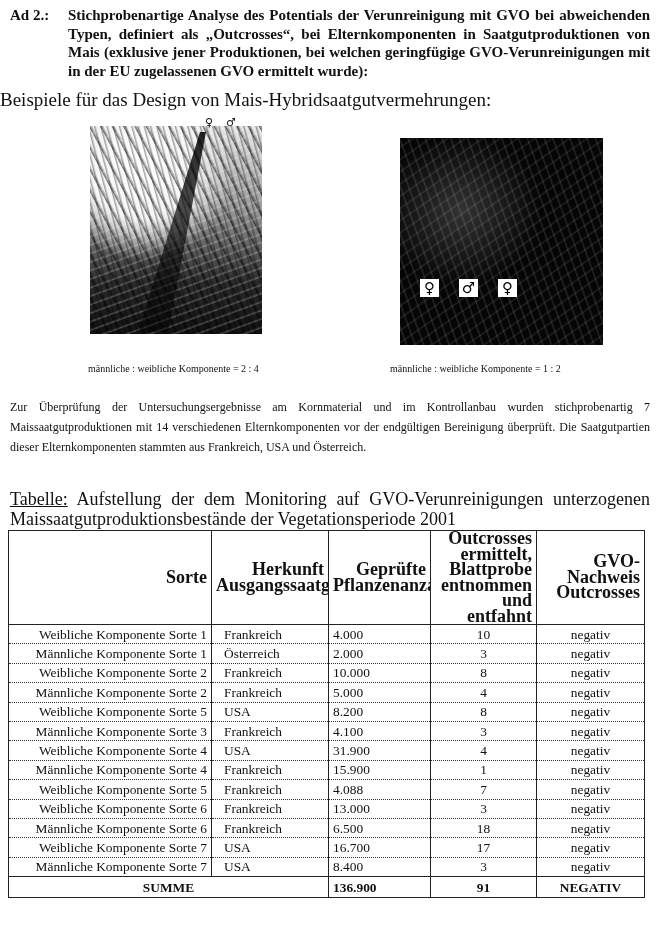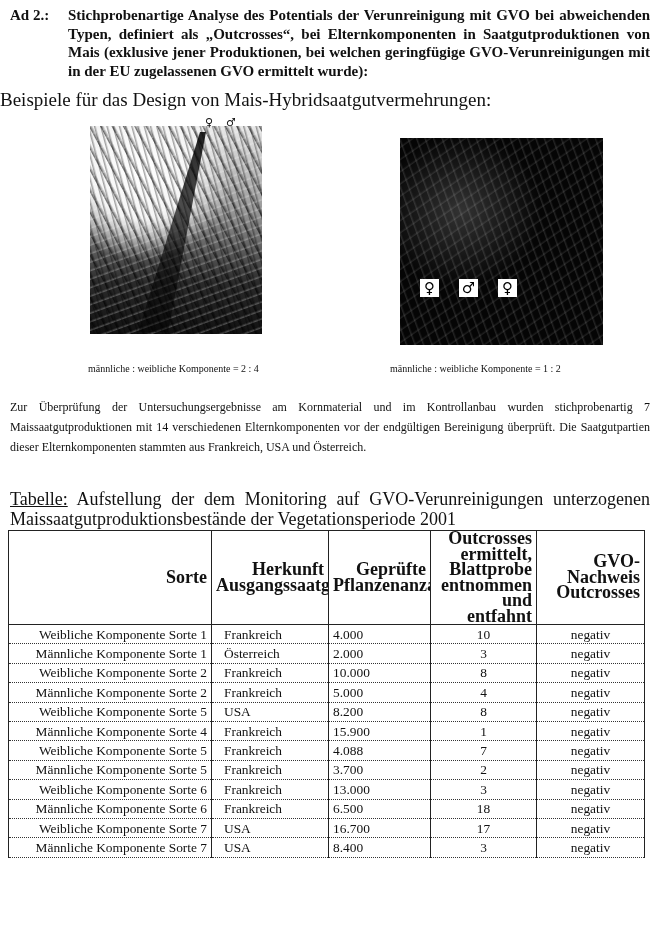--- a/index.html
+++ b/index.html
@@ -166,41 +166,48 @@
       <td class="c5">negativ</td>
     </tr>
     <tr>
       <td class="c1">Weibliche Komponente Sorte 5</td>
       <td class="c2">USA</td>
       <td class="c3">8.200</td>
       <td class="c4">8</td>
       <td class="c5">negativ</td>
     </tr>
     <tr>
+      <td class="c1">Männliche Komponente Sorte 3</td>
+      <td class="c2">Frankreich</td>
+      <td class="c3">4.100</td>
+      <td class="c4">3</td>
+      <td class="c5">negativ</td>
+    </tr>
+    <tr>
+      <td class="c1">Weibliche Komponente Sorte 4</td>
+      <td class="c2">USA</td>
+      <td class="c3">31.900</td>
+      <td class="c4">4</td>
+      <td class="c5">negativ</td>
+    </tr>
+    <tr>
       <td class="c1">Männliche Komponente Sorte 4</td>
       <td class="c2">Frankreich</td>
       <td class="c3">15.900</td>
       <td class="c4">1</td>
       <td class="c5">negativ</td>
     </tr>
     <tr>
       <td class="c1">Weibliche Komponente Sorte 5</td>
       <td class="c2">Frankreich</td>
       <td class="c3">4.088</td>
       <td class="c4">7</td>
       <td class="c5">negativ</td>
     </tr>
     <tr>
-      <td class="c1">Männliche Komponente Sorte 5</td>
-      <td class="c2">Frankreich</td>
-      <td class="c3">3.700</td>
-      <td class="c4">2</td>
-      <td class="c5">negativ</td>
-    </tr>
-    <tr>
       <td class="c1">Weibliche Komponente Sorte 6</td>
       <td class="c2">Frankreich</td>
       <td class="c3">13.000</td>
       <td class="c4">3</td>
       <td class="c5">negativ</td>
     </tr>
     <tr>
       <td class="c1">Männliche Komponente Sorte 6</td>
       <td class="c2">Frankreich</td>
       <td class="c3">6.500</td>
@@ -214,14 +221,20 @@
       <td class="c4">17</td>
       <td class="c5">negativ</td>
     </tr>
     <tr>
       <td class="c1">Männliche Komponente Sorte 7</td>
       <td class="c2">USA</td>
       <td class="c3">8.400</td>
       <td class="c4">3</td>
       <td class="c5">negativ</td>
     </tr>
+    <tr class="sum">
+      <td colspan="2" style="text-align:center;">SUMME</td>
+      <td class="c3">136.900</td>
+      <td class="c4">91</td>
+      <td class="c5">NEGATIV</td>
+    </tr>
   </tbody>
 </table>
 
 </body></html>

